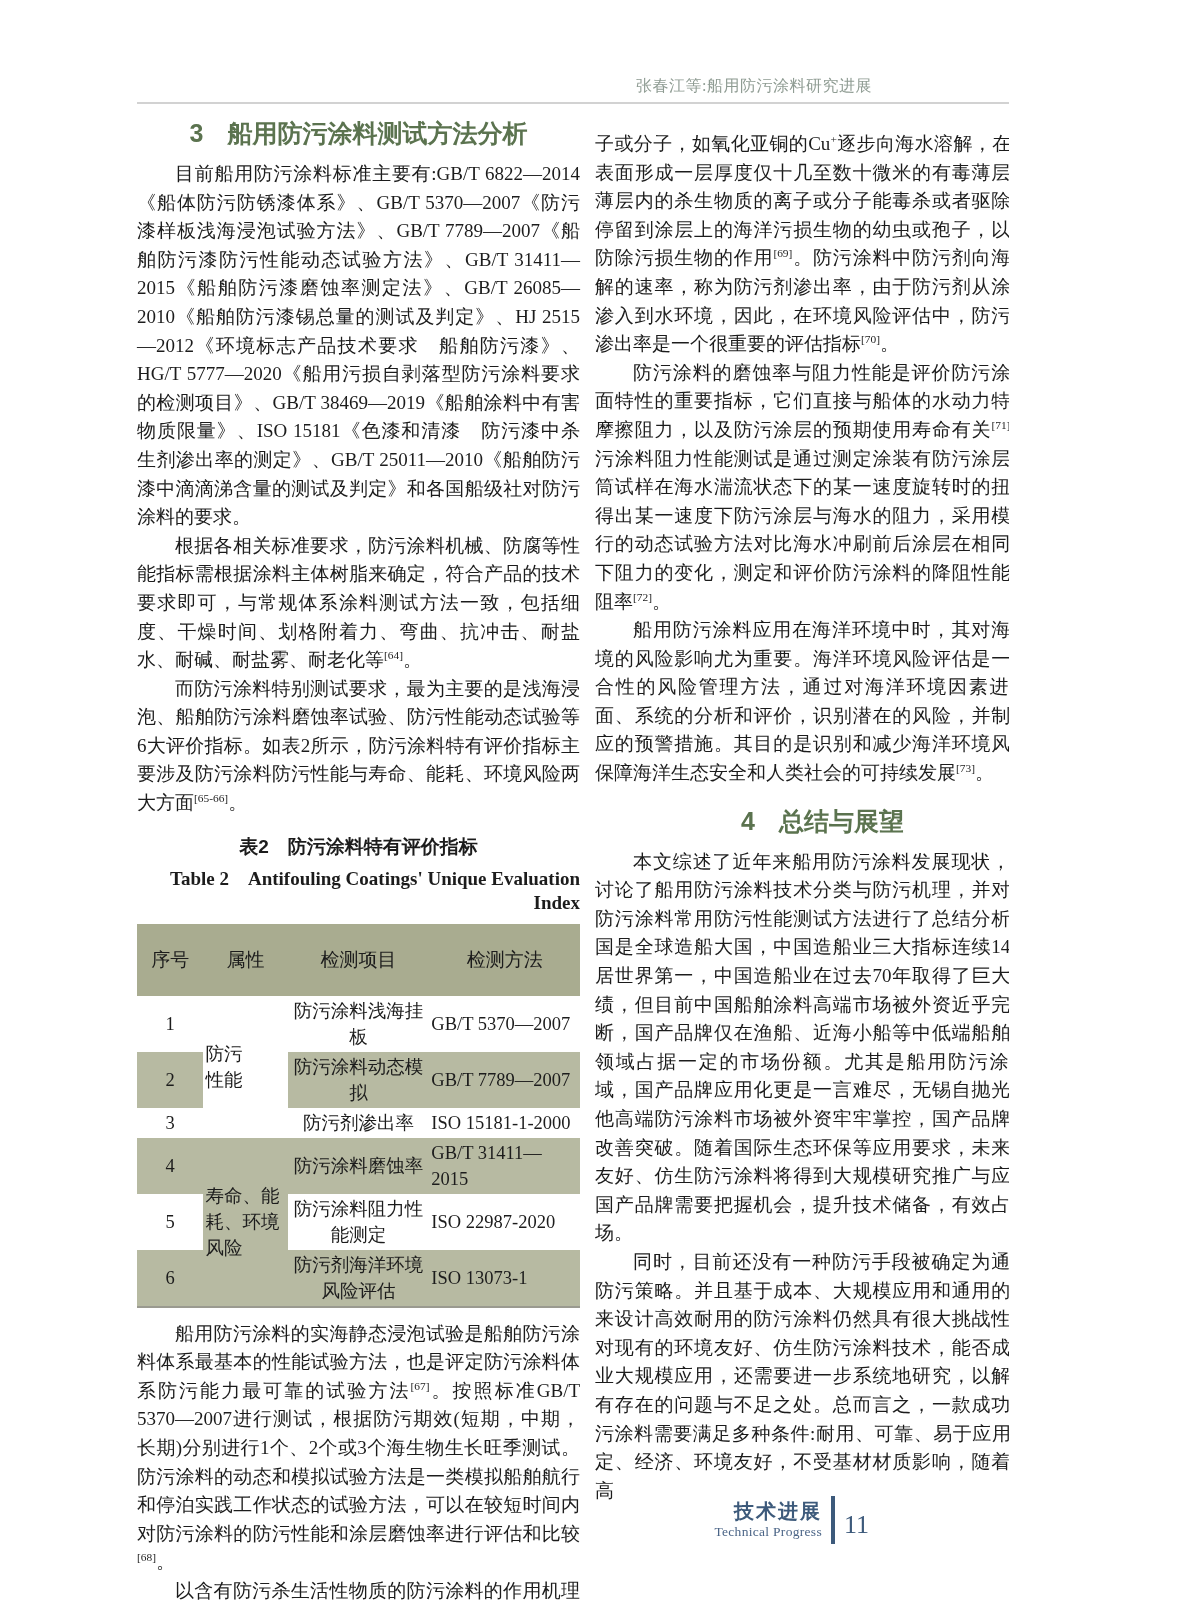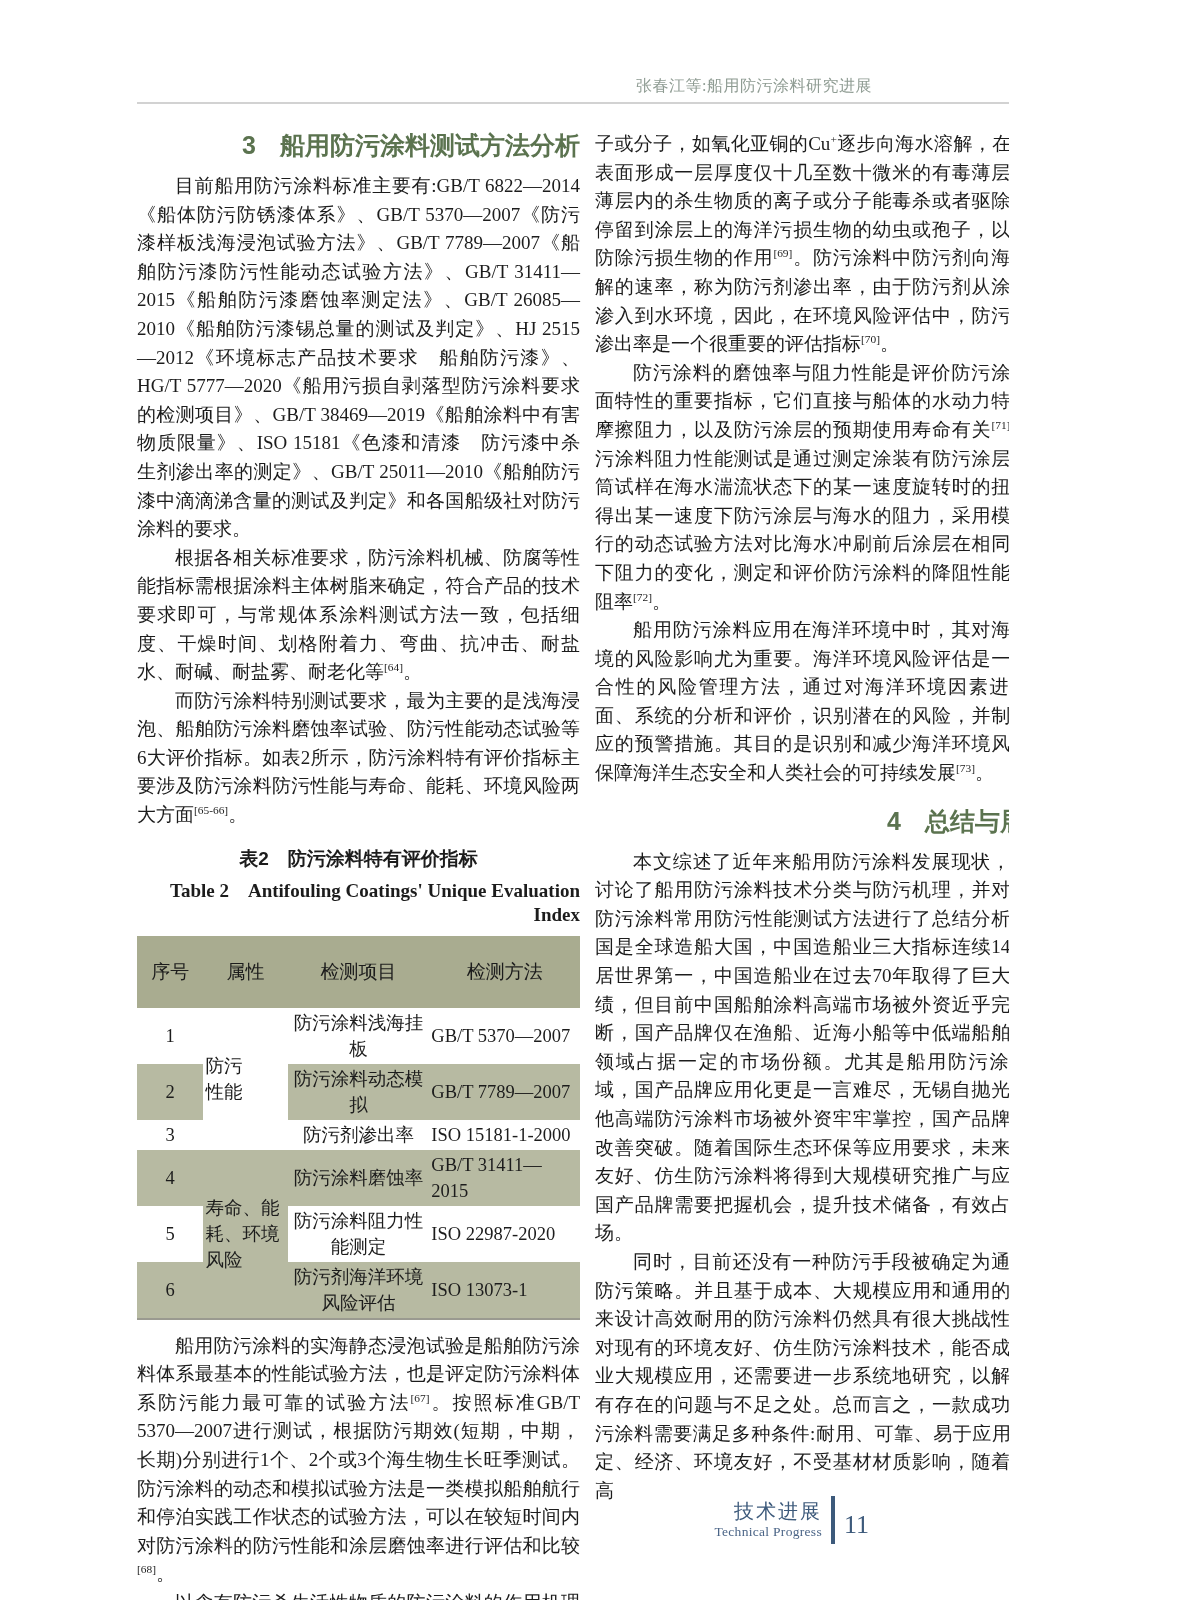--- a/index.html
+++ b/index.html
@@ -4,21 +4,21 @@
 <style>
   html,body{margin:0;padding:0;background:#ffffff;}
   .page{position:relative;width:1009px;height:1600px;background:#ffffff;overflow:hidden;
         font-family:"Liberation Serif","DejaVu Serif",serif;color:#1c1c1c;}
   .running-head{position:absolute;top:76px;right:137px;font-size:16px;color:#8f9c93;letter-spacing:.5px;}
   .head-rule{position:absolute;top:102px;left:137px;width:913px;height:2px;background:#d2d2d2;}
   .col{position:absolute;text-align:justify;}
   .col-left{left:137px;top:116px;width:443px;}
   .col-right{left:595px;top:130px;width:455px;}
   h2.sec{font-family:"Liberation Sans","DejaVu Sans",sans-serif;font-size:25px;line-height:34px;
-         color:#5b734f;font-weight:bold;margin:12px 0 10px 0;text-align:right;}
+         color:#5b734f;font-weight:bold;margin:0 0 10px 0;text-align:center;}
   h2.sec .num{margin-right:24px;}
   h2.sec4{margin-top:16px;margin-bottom:10px;}
   p.body{font-size:19px;line-height:28.6px;margin:0;}
   p.ind{text-indent:2em;}
   sup{font-size:.6em;line-height:0;}
   
   .tbl-block{margin:16px 0 12px 0;text-align:center;}
   .tbl-title-cn{font-family:"Liberation Sans","DejaVu Sans",sans-serif;font-weight:bold;font-size:19px;}
   .tbl-title-en{font-weight:bold;font-size:19px;margin-top:6px;text-align:right;}
   table.eval{width:100%;border-collapse:collapse;table-layout:fixed;margin-top:10px;
@@ -28,21 +28,21 @@
   table.eval tr.stripe{background:#b7baa2;}
   table.eval td{padding:2px 2px;line-height:26px;vertical-align:middle;}
   .c-idx{text-align:center;}
   .c-attr{padding-left:8px;}
   .c-attr.whitebg{background:#ffffff;}
   .c-item{padding-left:6px;text-align:center;}
   .c-meth{padding-left:2px;}
   
   .footer{position:absolute;top:1496px;right:140px;display:flex;align-items:center;}
   .f-labels{text-align:right;margin-right:9px;}
-  .f-cn{font-family:"Liberation Sans","DejaVu Sans",sans-serif;font-weight:normal;font-size:20px;
+  .f-cn{font-family:"Liberation Sans","DejaVu Sans",sans-serif;font-weight:bold;font-size:20px;
         color:#3d5a7b;letter-spacing:2px;line-height:22px;}
   .f-en{font-size:13.5px;color:#4a6486;margin-top:2px;letter-spacing:.3px;}
   .f-bar{width:4px;height:48px;background:#3d5a7b;margin-right:9px;}
   .f-num{font-size:26px;color:#3d5a7b;padding-top:10px;}
 </style>
 </head>
 <body>
 
 <div class="page">
 

